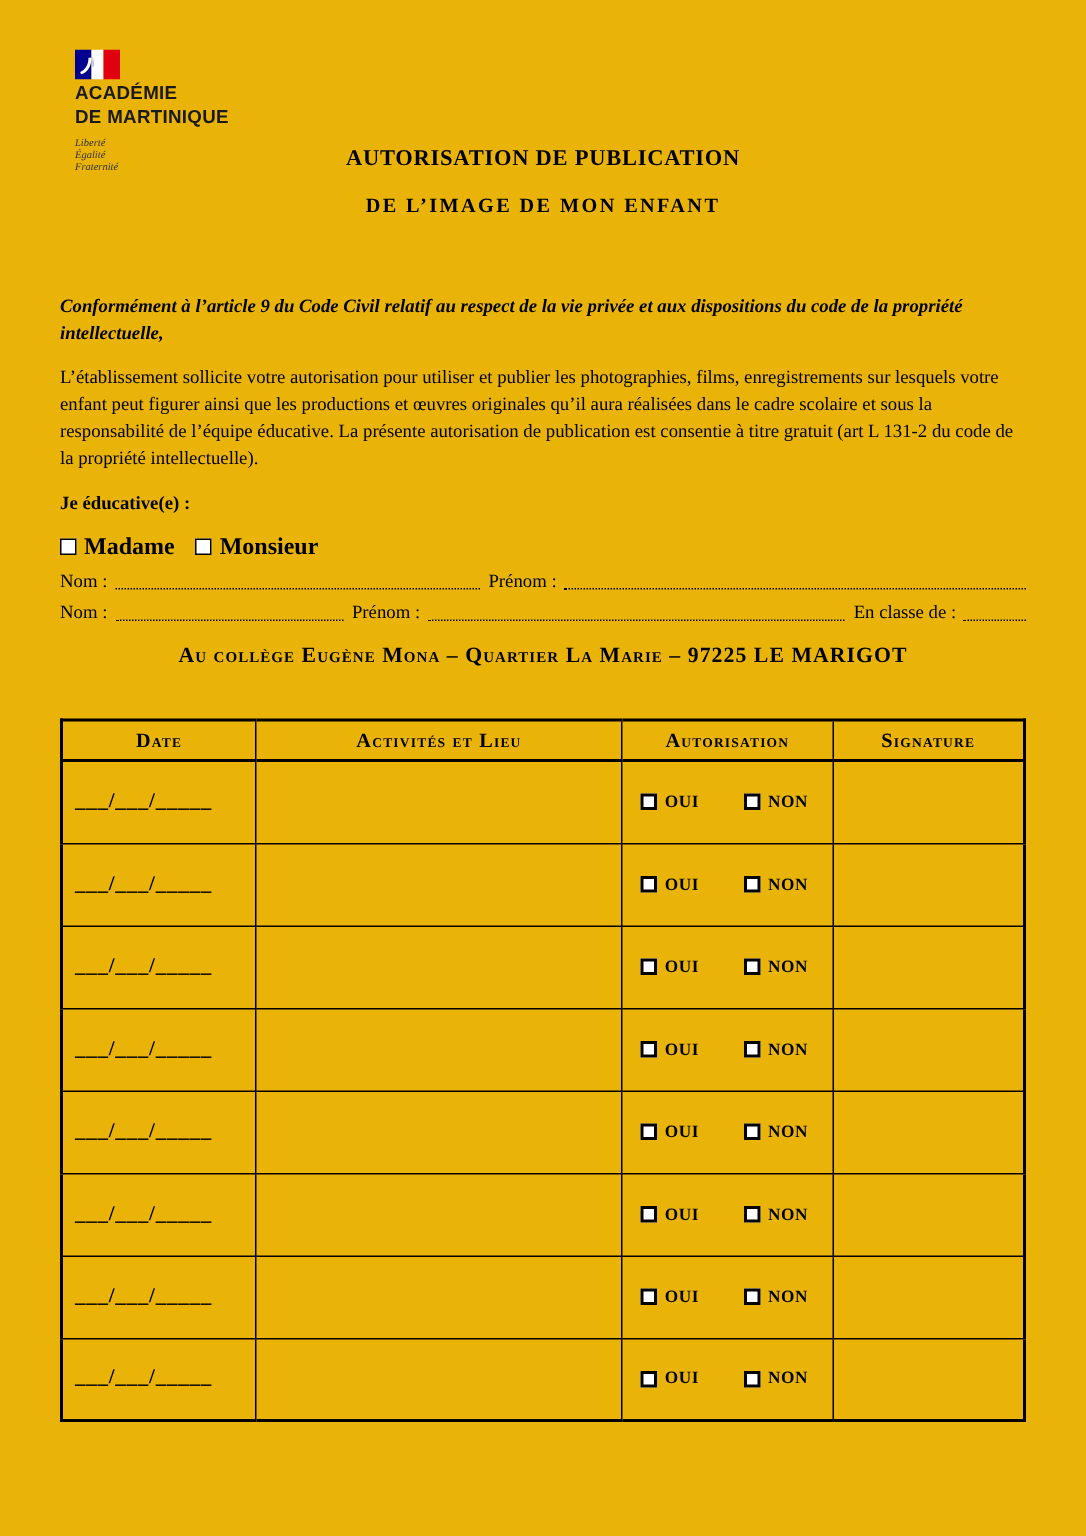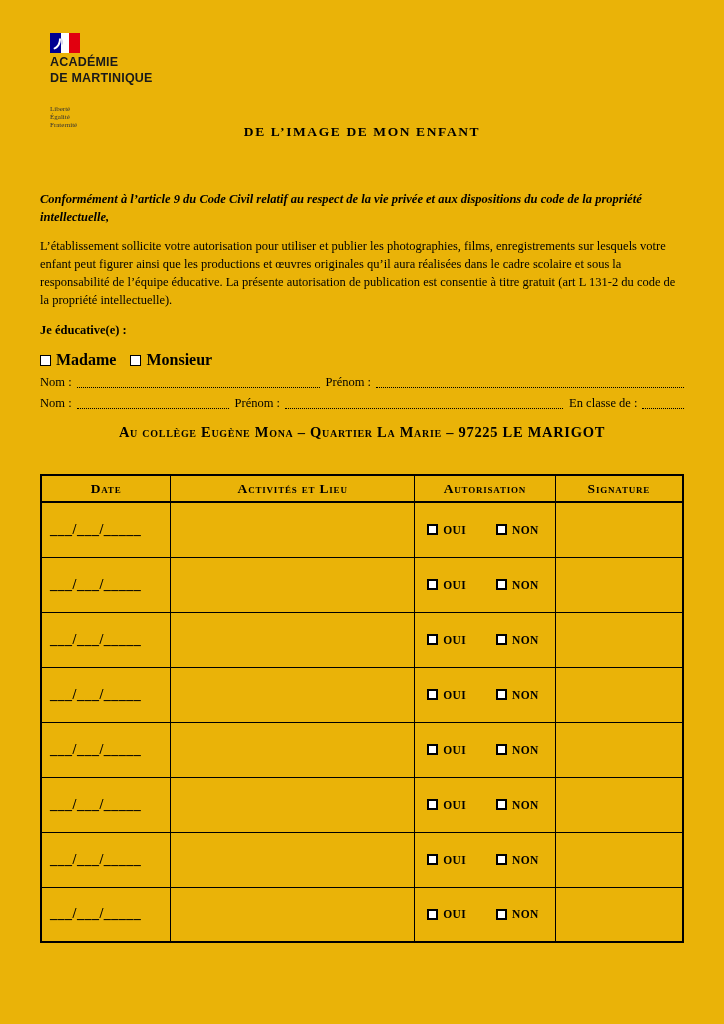--- a/index.html
+++ b/index.html
@@ -19,39 +19,40 @@
   .logo .acad {
     font-family: "Liberation Sans", sans-serif;
     font-weight: bold;
     font-size: 12.5px;
     line-height: 13px;
     letter-spacing: 0.2px;
     color: #1a1a1a;
     margin-top: 3px;
   }
   .logo .motto {
-    margin-top: 20px;
+    margin-top: 6px;
+    font-style: italic;
     font-size: 7px;
     line-height: 8px;
     color: #333;
   }
   
   .content { padding: 98px 40px 0 40px; }
   .title1 {
     text-align: center;
     font-weight: bold;
     font-size: 15px;
     letter-spacing: 0.5px;
   }
   .title2 {
     text-align: center;
     font-weight: bold;
     font-size: 13.5px;
     letter-spacing: 1.6px;
-    margin-top: 26px;
+    margin-top: 14px;
   }
   .para { font-size: 12.5px; line-height: 18px; }
   .intro-bold { margin-top: 50px; font-weight: bold; font-style: italic; }
   .intro-body { margin-top: 11px; }
   .soussigne { margin-top: 14px; font-weight: bold; font-size: 12.5px; }
   .civility { margin-top: 13px; font-weight: bold; font-size: 16px; }
   .cb {
     display: inline-block;
     width: 11px; height: 11px;
     border: 1.5px solid #000;
@@ -160,20 +161,21 @@
     <div class="acad">DE MARTINIQUE</div>
     <div class="motto">
       <div>Liberté</div>
       <div>Égalité</div>
       <div>Fraternité</div>
     </div>
   </div>
 
   <div class="content">
 
+    <div class="title1">AUTORISATION DE PUBLICATION</div>
     <div class="title2">DE L’IMAGE DE MON ENFANT</div>
 
     <p class="para intro-bold">Conformément à l’article 9 du Code Civil relatif au respect de la vie privée et aux dispositions du code de la propriété intellectuelle,</p>
     <p class="para intro-body">L’établissement sollicite votre autorisation pour utiliser et publier les photographies, films, enregistrements sur lesquels votre enfant peut figurer ainsi que les productions et œuvres originales qu’il aura réalisées dans le cadre scolaire et sous la responsabilité de l’équipe éducative. La présente autorisation de publication est consentie à titre gratuit (art L 131-2 du code de la propriété intellectuelle).</p>
 
     <div class="soussigne">Je éducative(e) :</div>
 
     <div class="civility">
       <span class="group"><span class="cb"></span><span>Madame</span></span>
       <span class="group"><span class="cb"></span><span>Monsieur</span></span>

